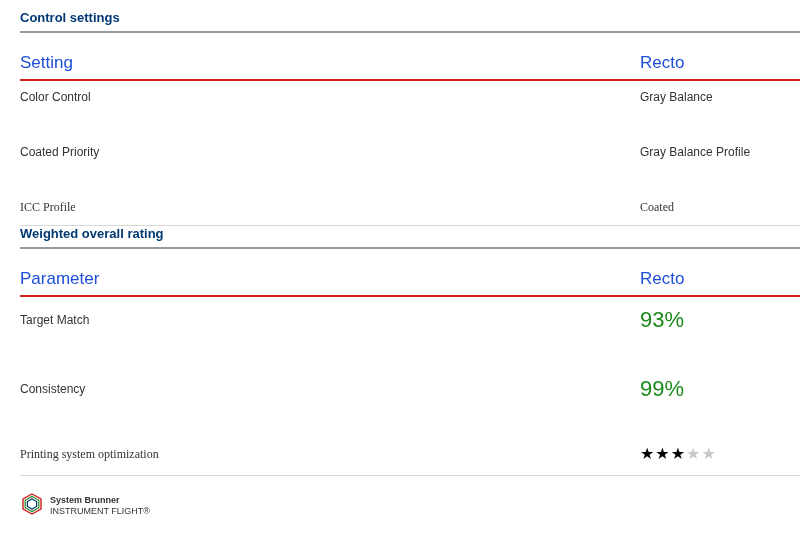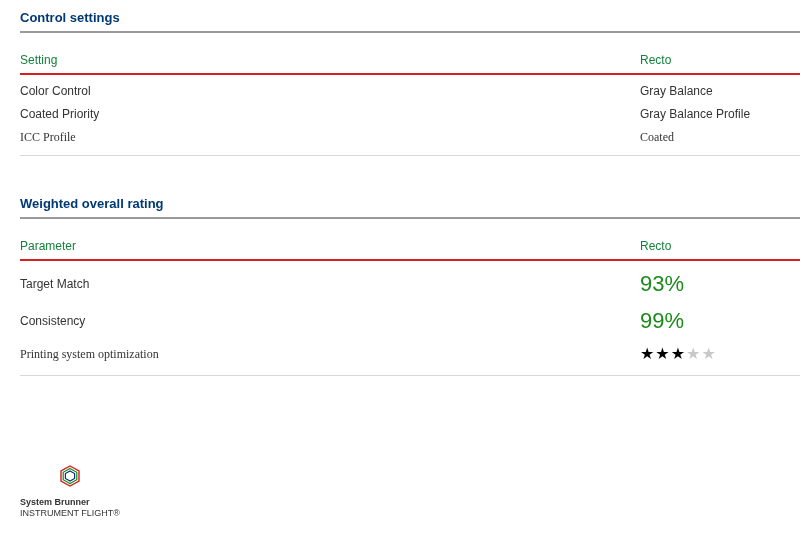--- a/index.html
+++ b/index.html
@@ -7,45 +7,45 @@
     font-family:Arial,Helvetica,sans-serif;
     font-size:12px;
     color:#333;
     width:800px;
     height:533px;
     box-sizing:border-box;
     padding:10px 0 0 20px;
     position:relative;
     background:#fff;
   }
-  .section{margin-bottom:40px;}
+  .section{}
   .section-title{
     color:#003974;
     font-weight:bold;
     font-size:13px;
     padding-bottom:6px;
     border-bottom:2px solid #9a9a9a;
   }
   table{
     width:100%;
     border-collapse:collapse;
     margin-top:14px;
   }
   th{
     text-align:left;
     font-weight:normal;
-    font-size:12px;
-    color:#15803d;
+    font-size:17px;
+    color:#1d4ed8;
     padding:6px 0;
   }
   thead tr{
     border-bottom:2px solid #d42020;
   }
   tbody td{
-    padding:3px 0;
+    padding:19px 0;
     font-size:12px;
     color:#333;
     vertical-align:middle;
     line-height:1.4;
   }
   tbody tr:first-child td{padding-top:8px;}
   tbody tr:last-child td{padding-bottom:10px;font-family:Liberation Serif, serif;}
   .body-rule{border-bottom:1px solid #d8d8d8;}
   .col-param{width:620px;}
   .pct{
@@ -55,21 +55,20 @@
   .stars{font-size:16px;letter-spacing:1px;white-space:nowrap;}
   .star-full{color:#000;}
   .star-empty{color:#c8c8c8;}
   .footer-logo{
     position:absolute;
     left:20px;
     bottom:14px;
     display:flex;
     align-items:center;
     gap:6px;
-    flex-direction:column;
   }
   .footer-text{font-size:9px;line-height:1.2;}
   .footer-text .b{font-weight:bold;}
 </style>
 </head>
 <body>
 
 <div class="section">
   <div class="section-title">Control settings</div>
   <table>

